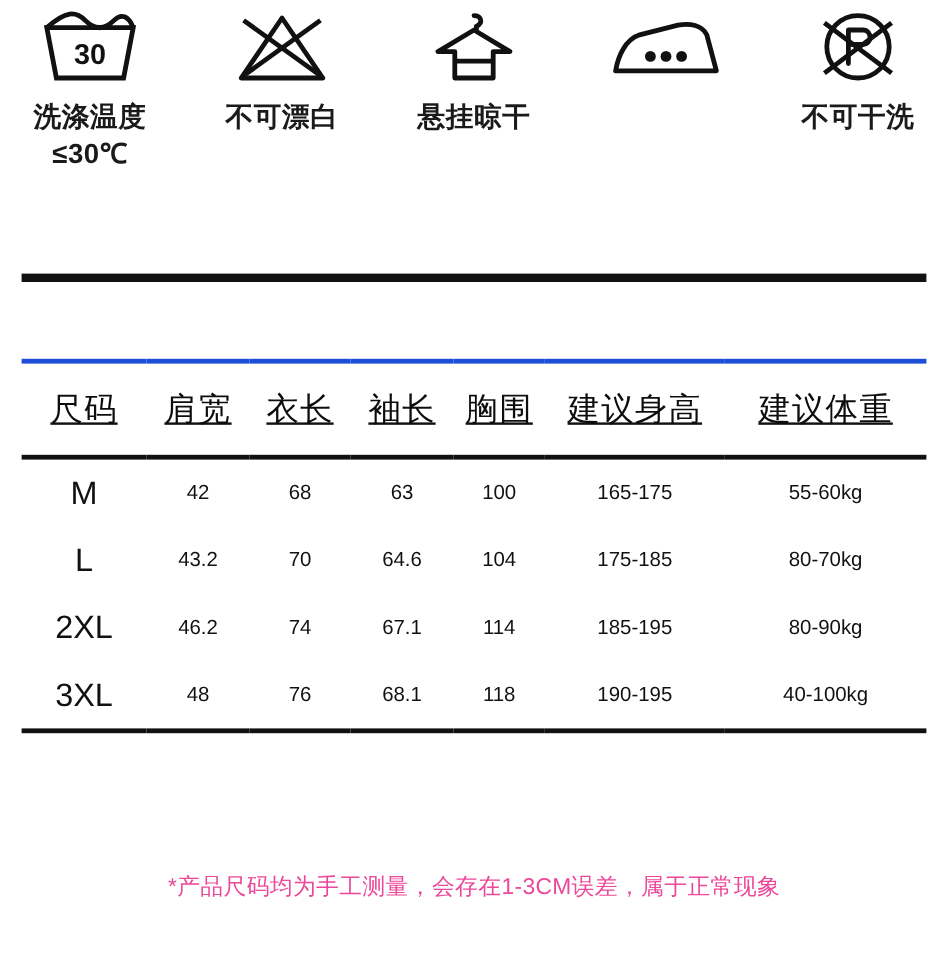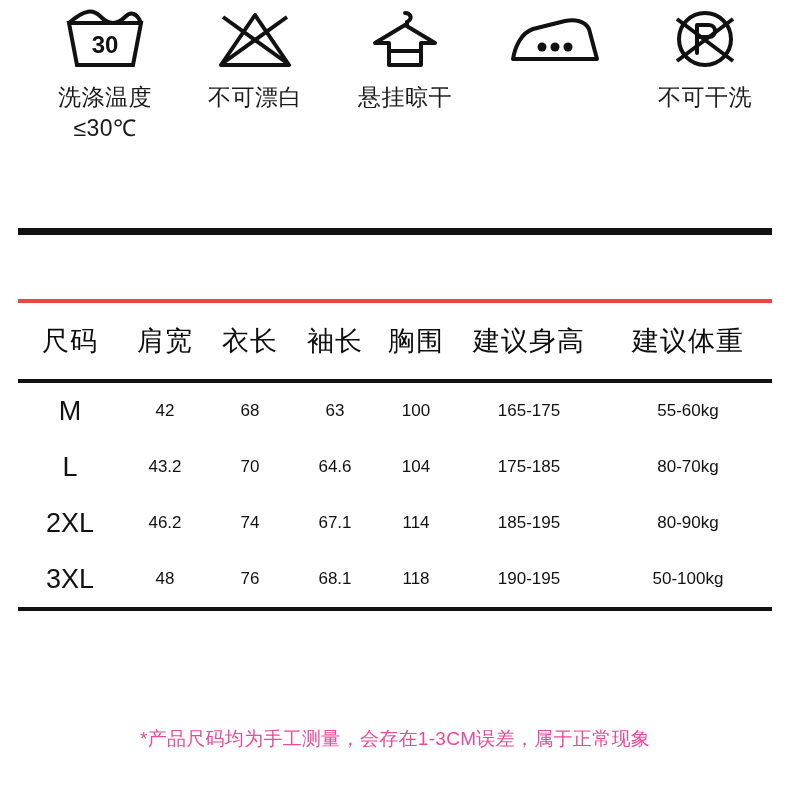--- a/index.html
+++ b/index.html
@@ -18,43 +18,42 @@
 
   
   .care-row {
     position: absolute;
     top: 0;
     left: 0;
     width: 790px;
     height: 160px;
     display: flex;
     align-items: flex-start;
-    justify-content: flex-start;
+    justify-content: space-between;
     padding-top: 6px;
     box-sizing: border-box;
-    padding-left: 30px;
   }
   .care-cell {
     width: 150px;
     display: flex;
     flex-direction: column;
     align-items: center;
   }
   .care-icon {
     height: 66px;
     display: flex;
     align-items: center;
     justify-content: center;
   }
   .care-label {
     margin-top: 10px;
     text-align: center;
     font-size: 23px;
     line-height: 31px;
-    font-weight: 400;
+    font-weight: 700;
     color: #1a1a1a;
     letter-spacing: 0.5px;
     white-space: pre-line;
   }
 
   
   .divider {
     position: absolute;
     left: 18px;
     top: 228px;
@@ -83,22 +82,23 @@
     padding: 0;
   }
   .hdr-row th {
     font-size: 27px;
     font-weight: 700;
     height: 76px;
     color: #0d0d0d;
     letter-spacing: 1px;
   }
   .hdr-row {
-    border-top: 4px solid #ef4444;
+    border-top: 4px solid #1d4ed8;
     border-bottom: 4px solid #111111;
+    text-decoration: underline;
   }
   .body-row td {
     height: 56px;
     font-size: 17px;
     color: #111111;
   }
   .body-row td.size-cell {
     font-size: 27px;
   }
   .body-row:last-child {
@@ -243,19 +243,19 @@
         <td>185-195</td>
         <td>80-90kg</td>
       </tr>
       <tr class="body-row">
         <td class="size-cell">3XL</td>
         <td>48</td>
         <td>76</td>
         <td>68.1</td>
         <td>118</td>
         <td>190-195</td>
-        <td>50-100kg</td>
+        <td>40-100kg</td>
       </tr>
     </tbody>
   </table>
 </div>
 
 <div class="footnote">*产品尺码均为手工测量，会存在1-3CM误差，属于正常现象</div>
 
 </body></html>

